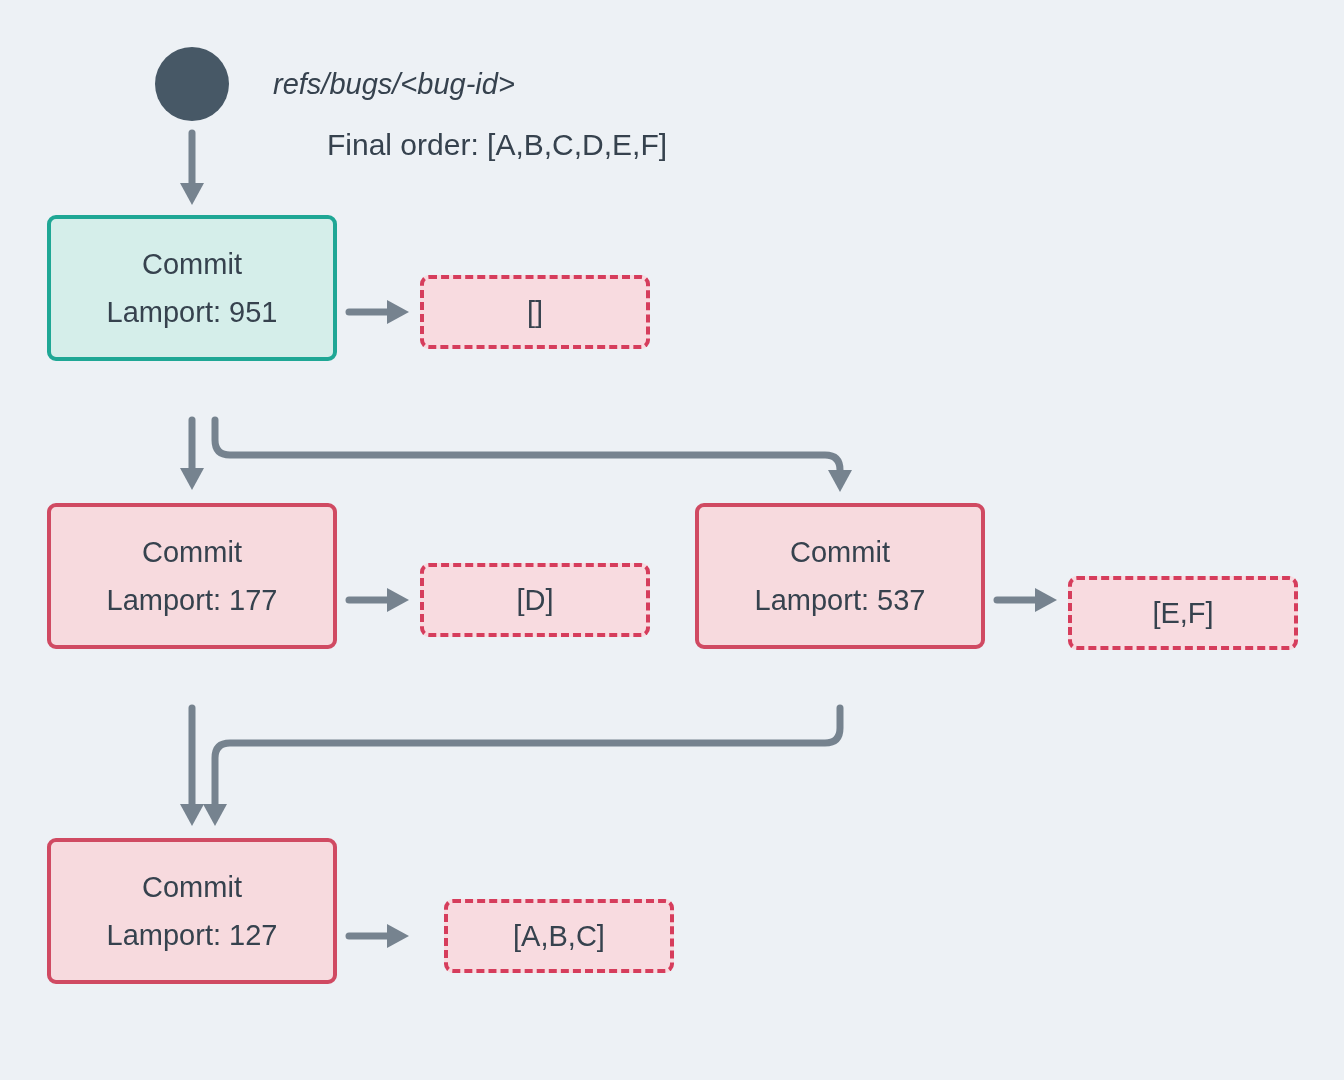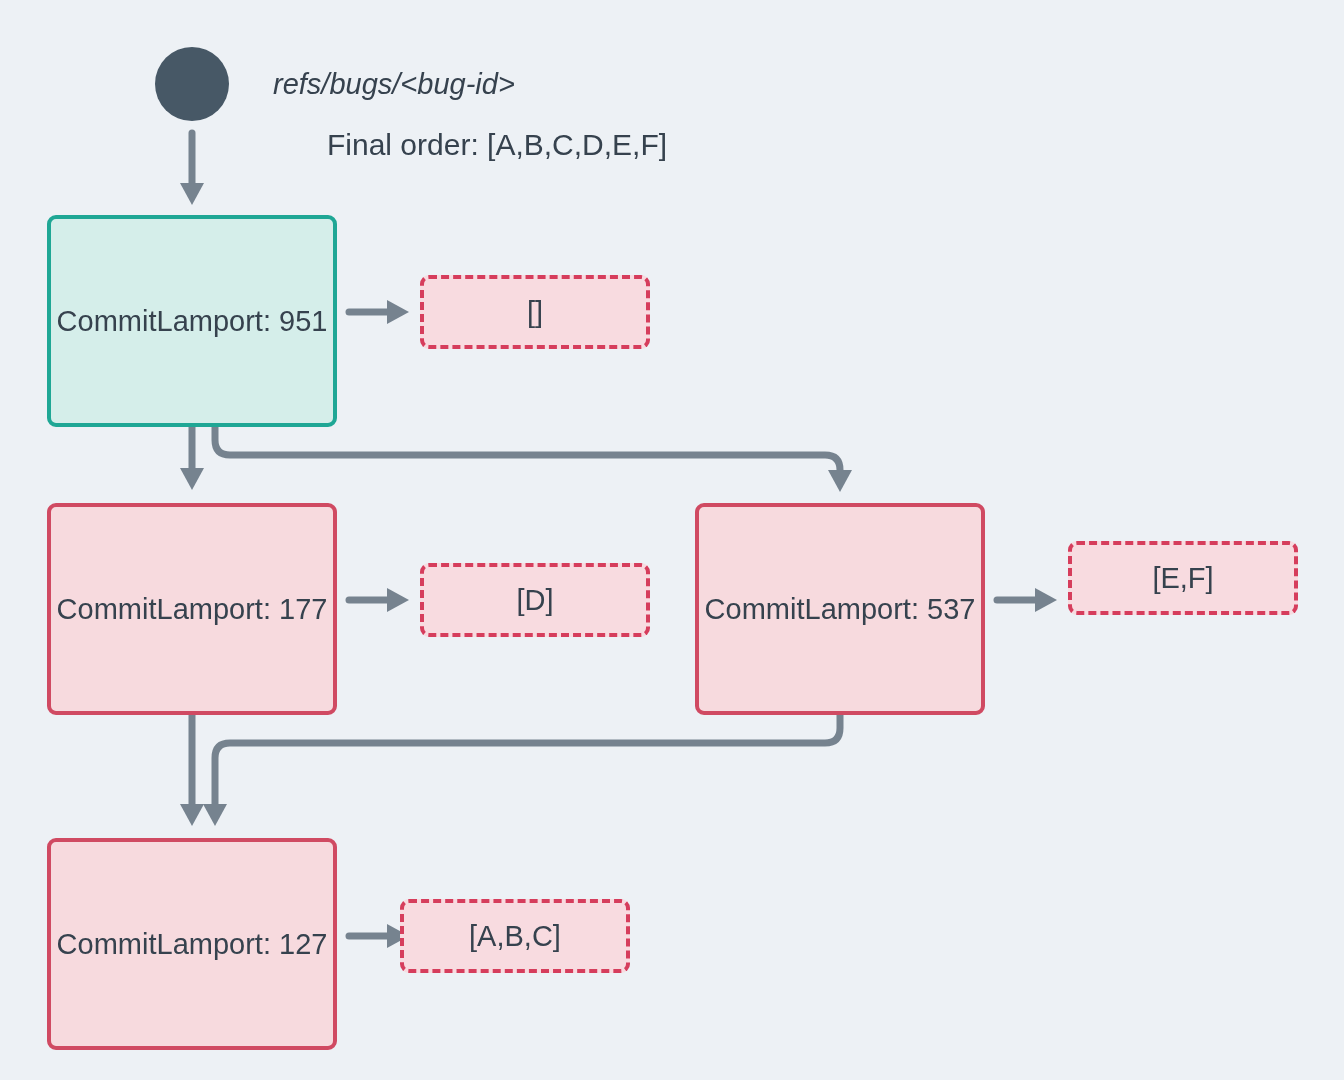--- a/index.html
+++ b/index.html
@@ -61,24 +61,24 @@
     left: 287px; top: 128px;
     font-size: 30px;
     font-weight: 400;
     color: var(--text);
     white-space: nowrap;
     margin-left: 40px;
   }
 
   .commit-node {
     position: absolute;
-    width: 290px; height: 212px;
+    width: 290px; height: 146px;
     border-radius: 9px;
     display: flex;
-    flex-direction: row;
+    flex-direction: column;
     align-items: center;
     justify-content: center;
     color: var(--text);
     font-size: 29px;
     line-height: 48px;
     text-align: left;
   }
   .commit-node.teal {
     background: var(--node-teal-fill);
     border: 4px solid var(--node-teal-border);
@@ -99,22 +99,22 @@
     background: var(--bugs-fill);
     border: 4px dashed var(--bugs-border);
     display: flex;
     align-items: center;
     justify-content: center;
     color: var(--text);
     font-size: 29px;
   }
   #bugs-864 { left: 420px;  top: 275px; }
   #bugs-246 { left: 420px;  top: 563px; }
-  #bugs-537 { left: 1068px; top: 541px; }
-  #bugs-127 { left: 400px;  top: 899px; }
+  #bugs-537 { left: 1068px; top: 576px; }
+  #bugs-127 { left: 444px;  top: 899px; }
 </style>
 </head>
 <body>
 
 <div class="canvas">
 
   <svg class="edge-layer" viewBox="0 0 1344 1080" aria-hidden="true">
     <defs>
       <marker id="arrow" viewBox="0 0 23 26" refX="0" refY="13" markerWidth="23" markerHeight="26" markerUnits="userSpaceOnUse" orient="auto">
         <path class="arrowhead-fill" d="M0,1 L22,13 L0,25 Z"></path>

